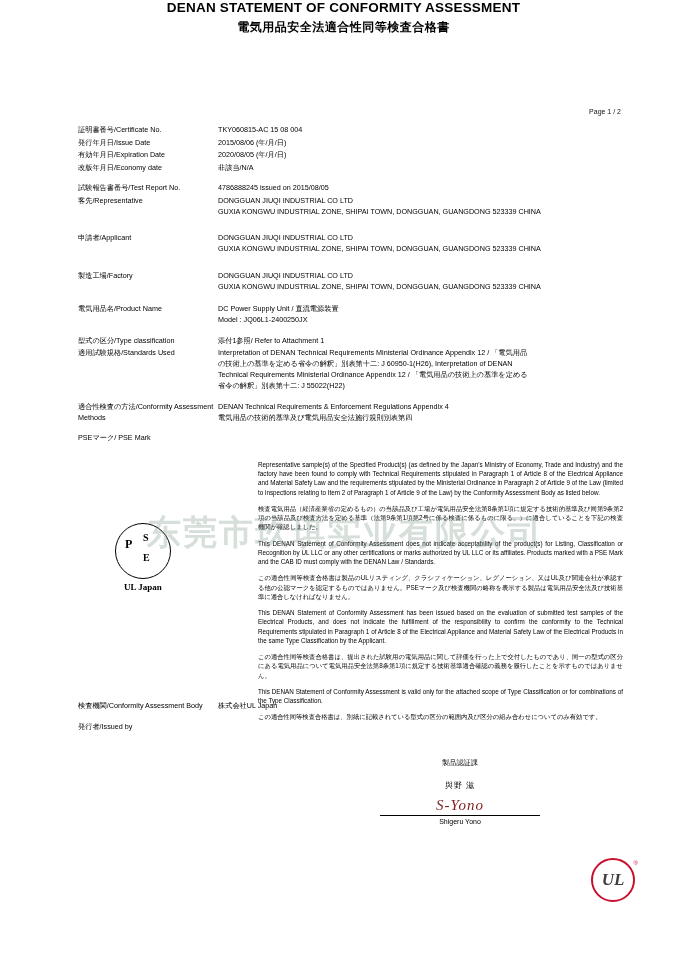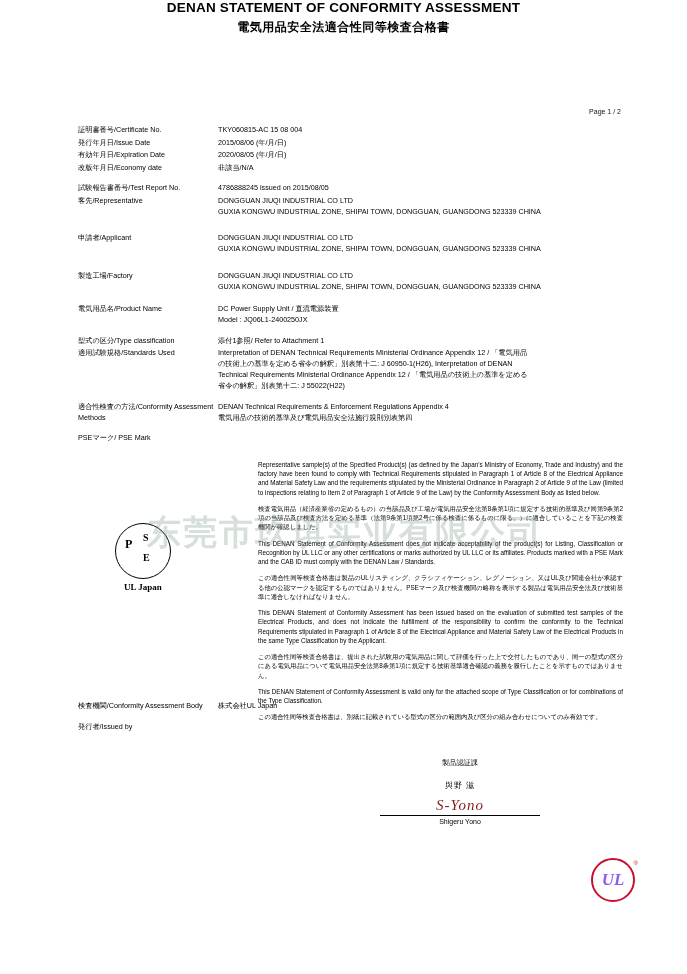--- a/index.html
+++ b/index.html
@@ -172,21 +172,21 @@
     position: relative;
   }
   .ul-logo .ul-text {
     position: absolute;
     left: 0; right: 0;
     top: 10px;
     text-align: center;
     font-family: "Liberation Serif", serif;
     font-size: 17px;
     font-weight: bold;
-    color: #8b5cf6;
+    color: #404040;
     font-style: italic;
   }
   .ul-logo .ul-reg {
     position: absolute;
     right: -5px;
     top: 0px;
     font-size: 6px;
     color: #c8102e;
   }
 </style>

